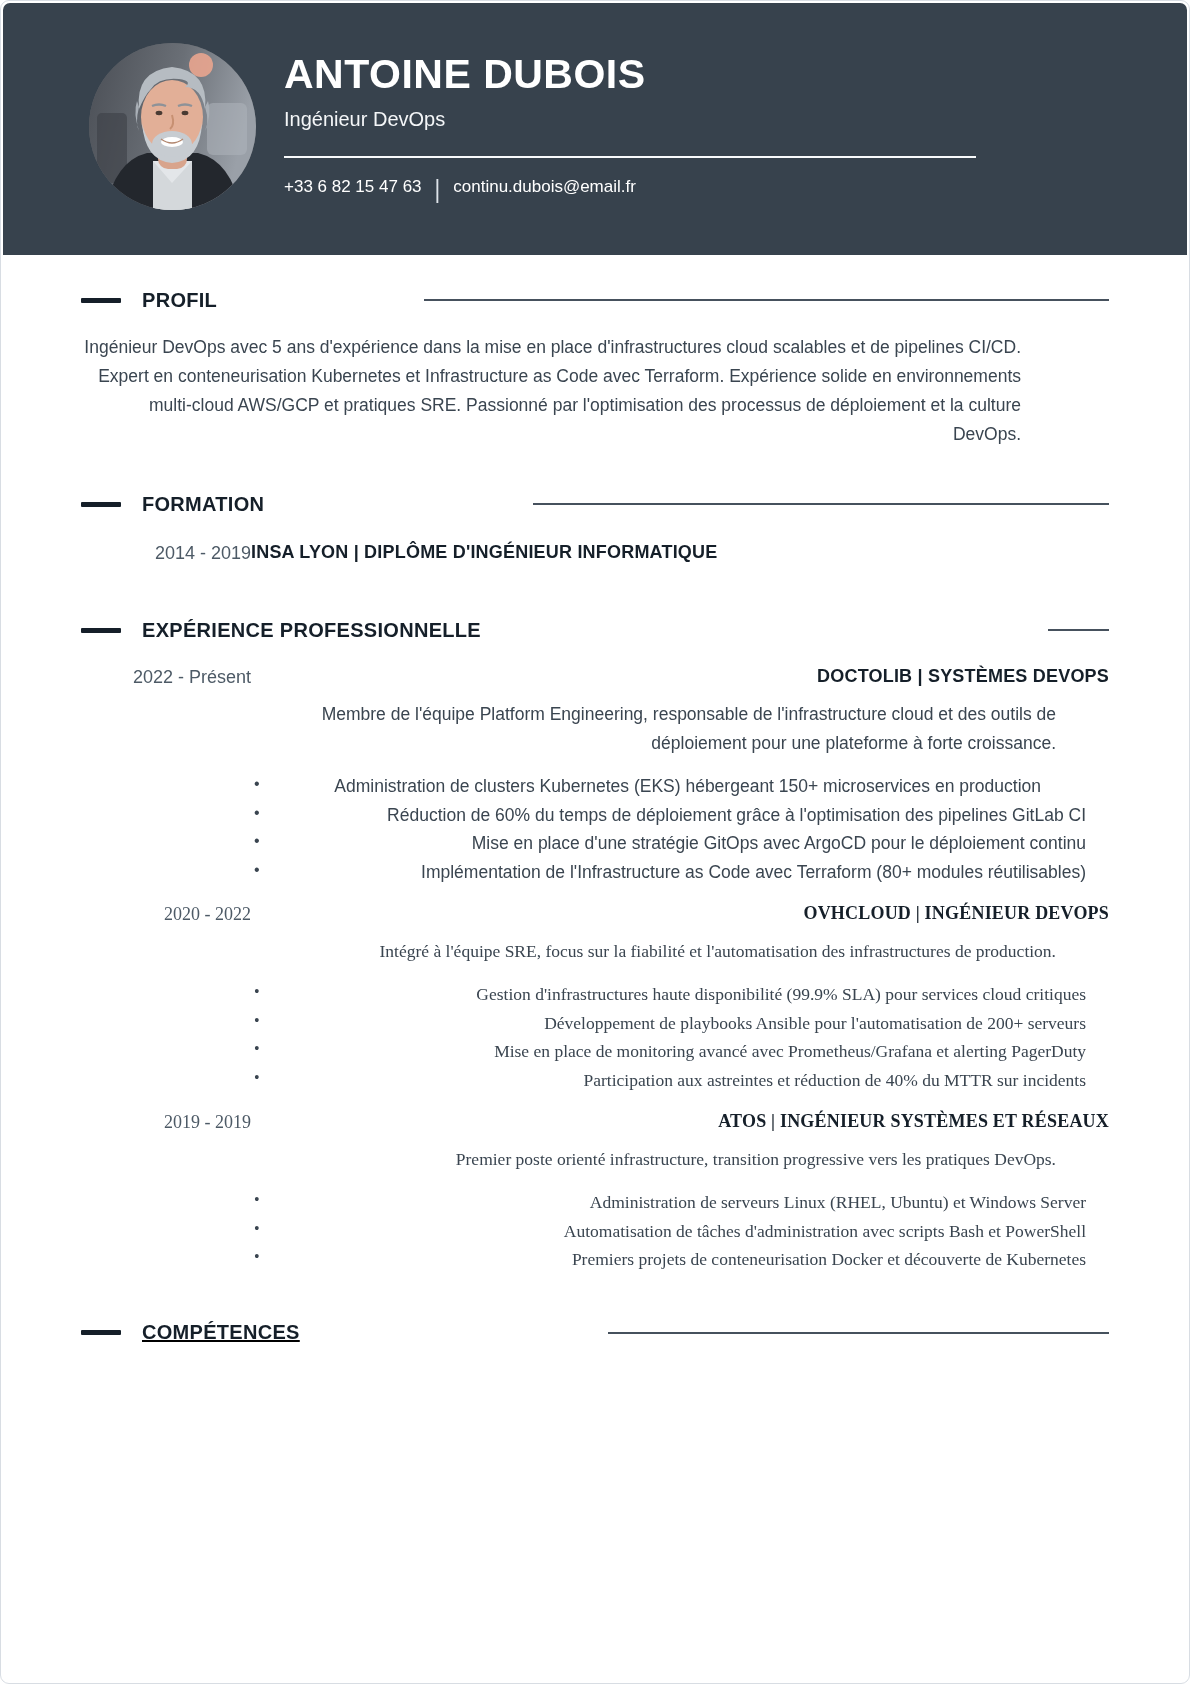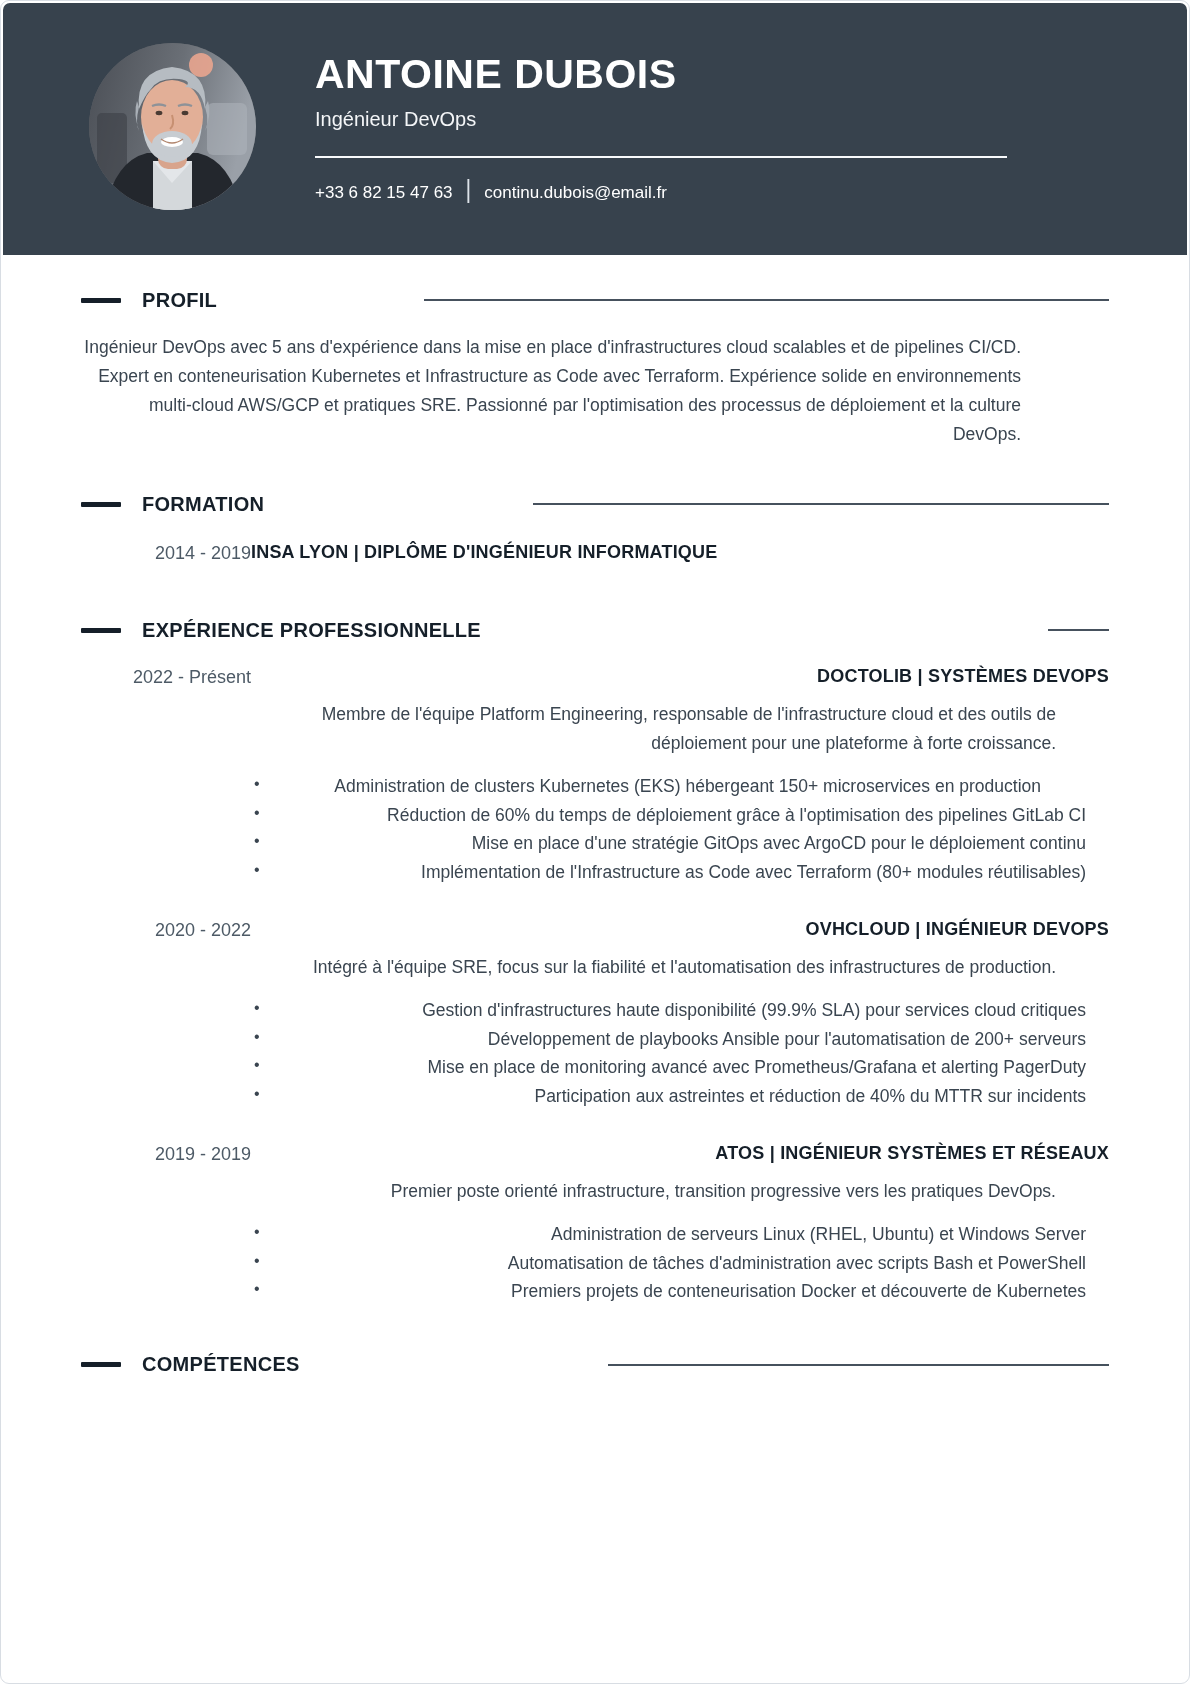--- a/index.html
+++ b/index.html
@@ -24,29 +24,29 @@
     background:#37424D;
     border-radius:7px 7px 0 0;
     position:relative;
   }
   .avatar {
     position:absolute; left:86px; top:40px;
     width:167px; height:167px; border-radius:50%;
     overflow:hidden; background:#5c6167;
   }
   .avatar svg { display:block; width:100%; height:100%; }
-  .hdr-text { position:absolute; left:281px; top:0; width:700px;margin-left:31px; }
+  .hdr-text { position:absolute; left:281px; top:0; width:700px; }
   .hdr-text h1 {
     margin:50px 0 0; padding:0;
     font-size:41px; line-height:42px; font-weight:700;
     letter-spacing:0.5px; color:#ffffff;
   }
   .subtitle { margin-top:13px; font-size:20px; font-weight:500; color:#f4f6f8; }
   .hdr-rule { margin-top:25px; width:692px; height:1.5px; background:#f8fafc; }
-  .contact { margin-top:19px; display:flex; align-items:flex-end; font-size:17px; color:#ffffff; }
+  .contact { margin-top:19px; display:flex; align-items:flex-start; font-size:17px; color:#ffffff; }
   .contact .sep {
     margin:0 13px; font-size:22px; font-weight:300; color:#dde3e9;
     transform:scaleY(1.15); display:inline-block;
   }
   
   main { padding:0 80px;text-align:right; }
   .sec-h { display:flex; align-items:center; height:26px; }
   .dash { flex:none; width:40px; height:5px; background:#151f29; margin-right:21px; border-radius:1px; }
   .sec-h h2 {
     margin:0; font-size:20px; font-weight:800; letter-spacing:0.3px;
@@ -67,39 +67,39 @@
   .sec-formation { margin-top:42px; }
   .row { display:flex; margin-top:24px; }
   .dates { flex:none; width:170px; font-size:18px; line-height:24px; color:#4d5a66; }
   .entry-title, .job-body h3 {
     margin:0; font-size:18px; line-height:23px; font-weight:800;
     letter-spacing:0.2px; color:#151f29;
   }
 
   .sec-exp { margin-top:52px; }
   .job { display:flex; margin-top:22px; }
-  .job + .job { margin-top:32px; }
+  .job + .job { margin-top:16px;font-family:Liberation Serif, serif; }
   .job-body { flex:1; }
   .desc {
     margin:12px 0 0; max-width:805px;
     font-size:17.5px; line-height:29px; color:#3a4550;
   }
   .bullets { margin:14px 0 0; padding:0; list-style:none; }
   .bullets li {
     position:relative; padding-left:27px; max-width:835px;
     font-size:17.5px; line-height:28.5px; color:#3a4550;
   }
   .bullets li::before {
     content:"\2022";
     position:absolute; left:3px; top:-2px;
     font-size:16px; color:#3a4550;
   }
   .bullets li.two-line { max-width:790px; }
 
-  .sec-comp { margin-top:46px; }
+  .sec-comp { margin-top:46px;text-decoration:underline; }
 </style>
 </head>
 <body>
 
 <div class="page">
 
   <header class="hdr">
     <div class="avatar">
 
       <svg viewBox="0 0 167 167" xmlns="http://www.w3.org/2000/svg">

